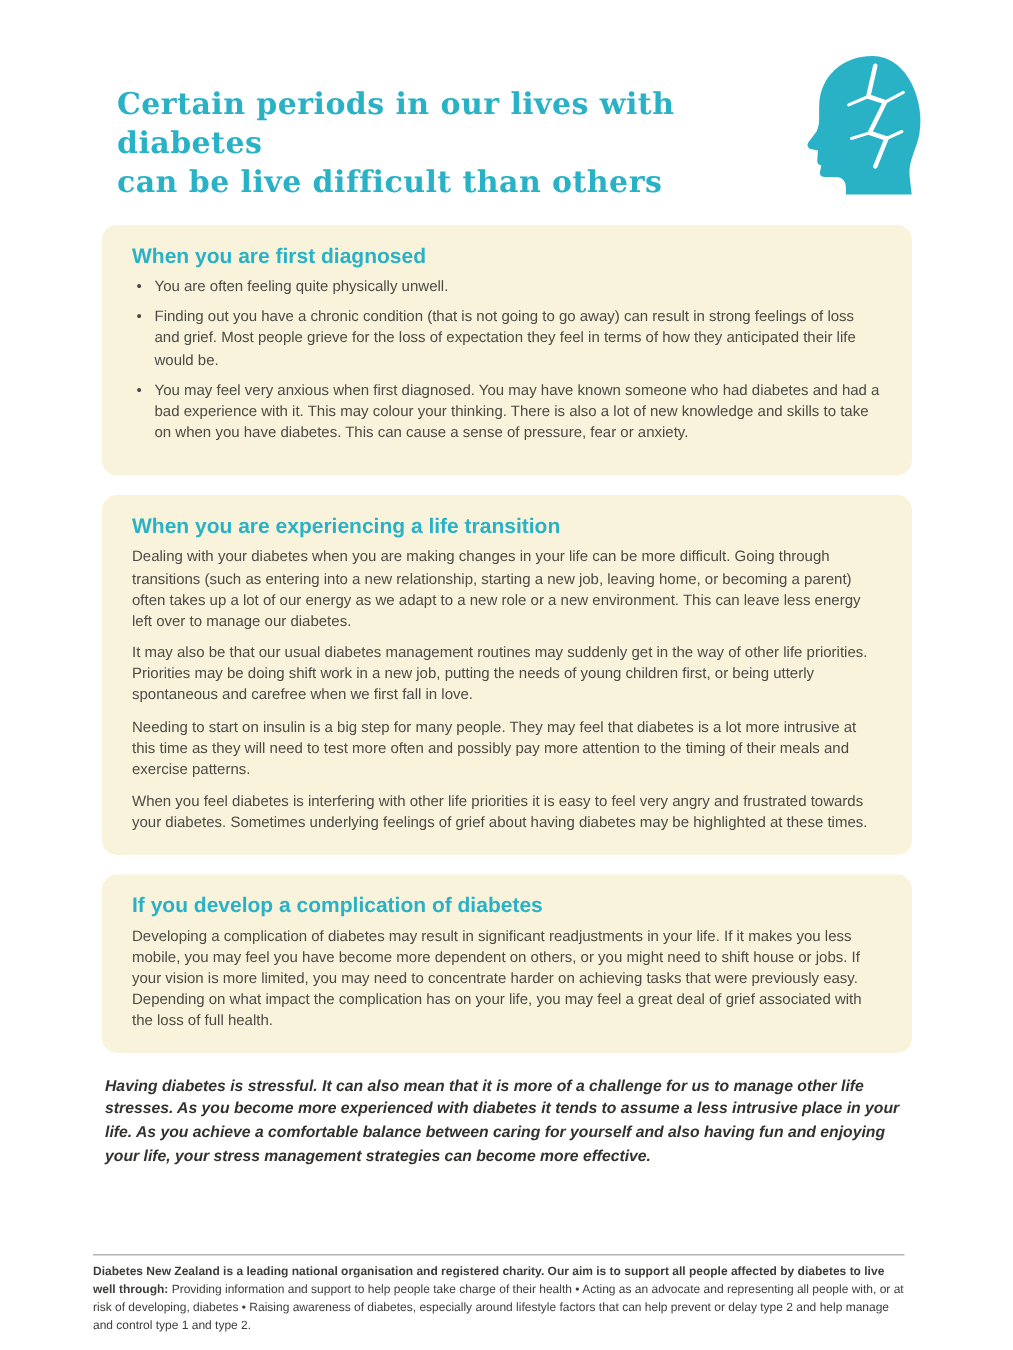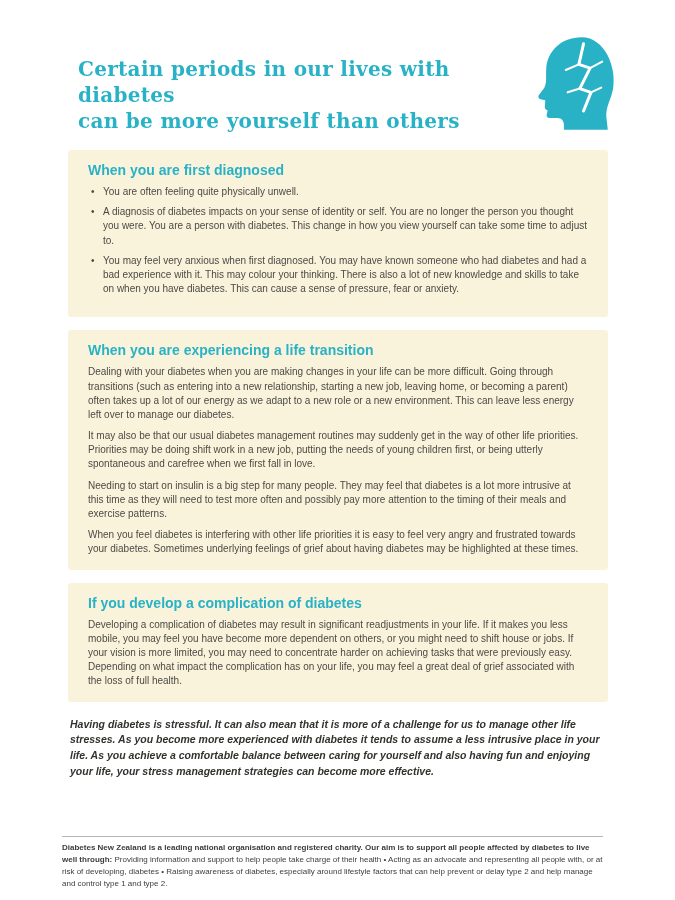--- a/index.html
+++ b/index.html
@@ -31,21 +31,21 @@
     font-size: 20px;
     line-height: 1.3;
     letter-spacing: 0.3px;
     margin: 0 0 16px 10px;
     max-width: 470px;
   }
   .title span { display: block; }
 
   .box {
     background: var(--box_cream, #faf3dc);
-    border-radius: 3px;
+    border-radius: 10px;
     padding: 12px 20px 13px 20px;
     margin-bottom: 13px;
   }
   .box h2 {
     color: var(--accent_teal, #29b2c6);
     font-size: 14px;
     font-weight: 700;
     margin-bottom: 7px;
   }
   .box p {
@@ -106,28 +106,28 @@
       <path fill="#29b2c6" d="M50 1 C28 1 13 16 12 35 C11.5 43 13 49 10 55 L4 63 C3 65 4 67 6 67.5 L11 68.5 L10.5 76 C10.5 78 12 79 13.5 79.2 L12.5 84 C12 86 13.5 87.5 15.5 87.5 L24 87.5 C28.5 87.5 31 90.5 31 95 L31 100 L78 100 L76.5 87 C75.5 76 81 69 83.5 57 C88 34 75 1 50 1 Z"></path>
       <path fill="none" stroke="#ffffff" stroke-width="3.2" stroke-linecap="round" stroke-linejoin="round" d="M52 8 L47 30 L59 34 L48 56 L60 60 L52 80"></path>
       <path fill="none" stroke="#ffffff" stroke-width="2.2" stroke-linecap="round" d="M47 30 L33 36 M59 34 L72 27 M48 56 L35 60 M60 60 L71 55"></path>
     </svg>
   </div>
 
   <div class="content">
 
     <h1 class="title">
       <span>Certain periods in our lives with diabetes</span>
-      <span>can be more yourself than others</span>
+      <span>can be live difficult than others</span>
     </h1>
 
     <div class="box">
       <h2>When you are first diagnosed</h2>
       <ul>
         <li>You are often feeling quite physically unwell.</li>
-        <li>A diagnosis of diabetes impacts on your sense of identity or self. You are no longer the person you thought you were. You are a person with diabetes. This change in how you view yourself can take some time to adjust to.</li>
+        <li>Finding out you have a chronic condition (that is not going to go away) can result in strong feelings of loss and grief. Most people grieve for the loss of expectation they feel in terms of how they anticipated their life would be.</li>
         <li>You may feel very anxious when first diagnosed. You may have known someone who had diabetes and had a bad experience with it. This may colour your thinking. There is also a lot of new knowledge and skills to take on when you have diabetes. This can cause a sense of pressure, fear or anxiety.</li>
       </ul>
     </div>
 
     <div class="box">
       <h2>When you are experiencing a life transition</h2>
       <p>Dealing with your diabetes when you are making changes in your life can be more difficult. Going through transitions (such as entering into a new relationship, starting a new job, leaving home, or becoming a parent) often takes up a lot of our energy as we adapt to a new role or a new environment. This can leave less energy left over to manage our diabetes.</p>
       <p>It may also be that our usual diabetes management routines may suddenly get in the way of other life priorities. Priorities may be doing shift work in a new job, putting the needs of young children first, or being utterly spontaneous and carefree when we first fall in love.</p>
       <p>Needing to start on insulin is a big step for many people. They may feel that diabetes is a lot more intrusive at this time as they will need to test more often and possibly pay more attention to the timing of their meals and exercise patterns.</p>
       <p>When you feel diabetes is interfering with other life priorities it is easy to feel very angry and frustrated towards your diabetes. Sometimes underlying feelings of grief about having diabetes may be highlighted at these times.</p>

